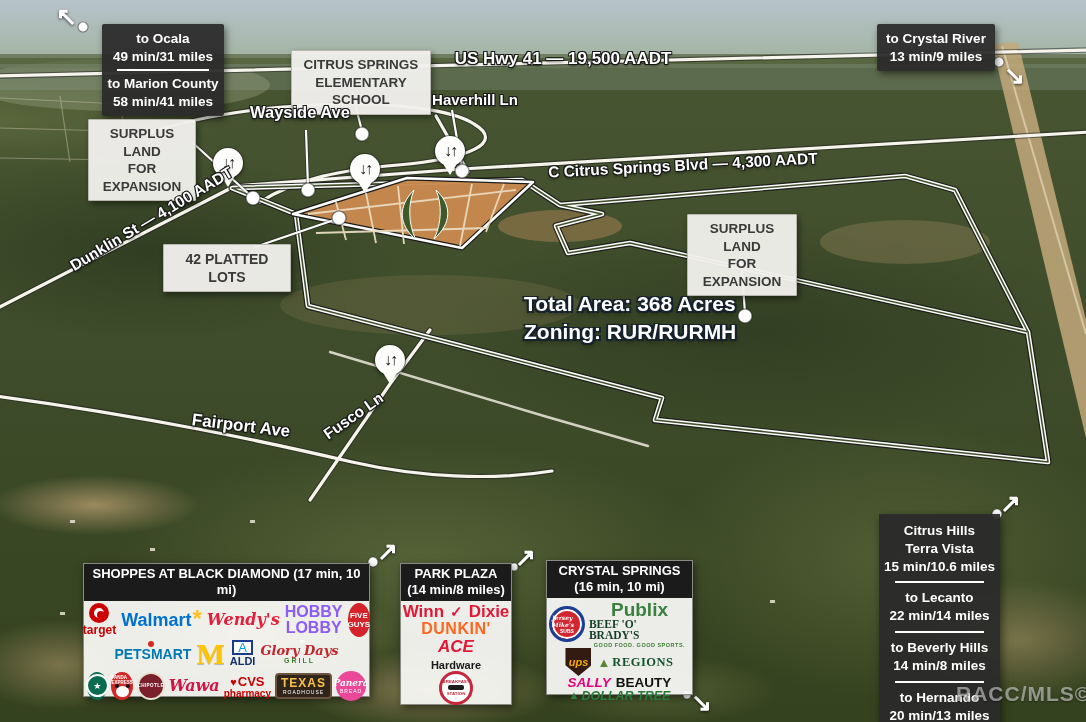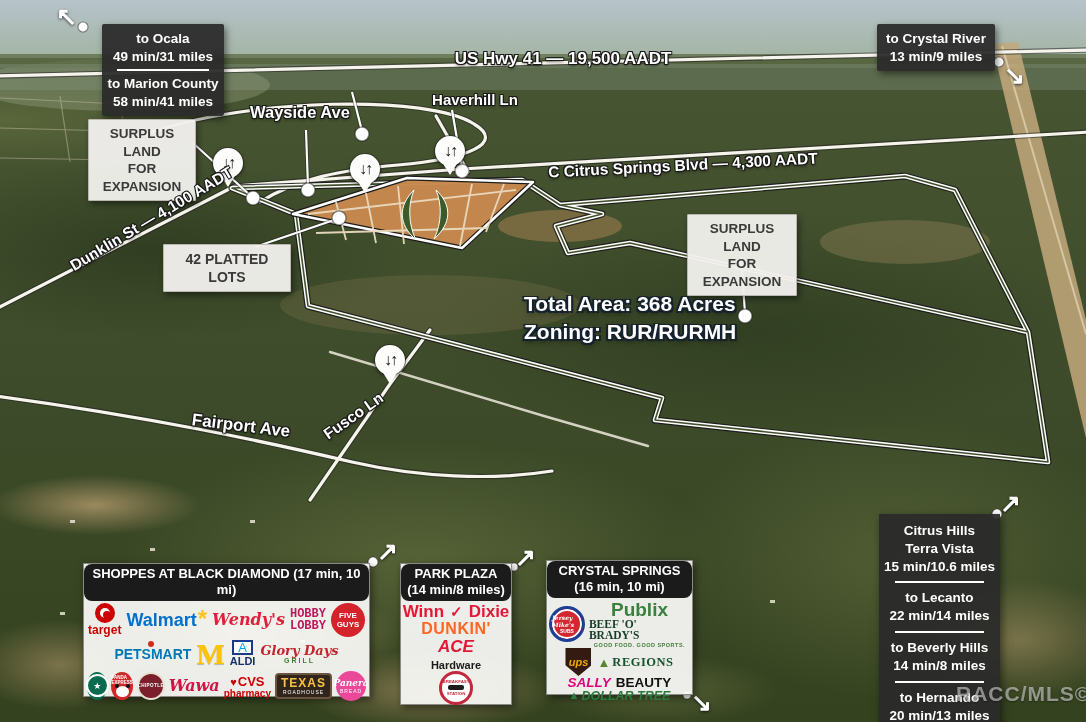--- a/index.html
+++ b/index.html
@@ -39,38 +39,38 @@
   
   .dest-panel{background:rgba(43,43,43,.94);color:#fff;text-align:center;
     font-weight:bold;font-size:13.5px;line-height:1.32;padding:8px 4px;
     box-shadow:2px 3px 8px rgba(0,0,0,.5);}
   .dest-panel .sep{height:2px;background:#fff;margin:6px 12px;}
 
   
   .panel{background:rgba(250,250,247,.93);border:1px solid #8a8a85;
     box-shadow:2px 3px 8px rgba(0,0,0,.5);display:flex;flex-direction:column;}
   .panel-hd{background:#1b1b1b;color:#fff;font-weight:bold;text-align:center;
-    font-size:13px;line-height:1.25;padding:2px 2px;border-radius:8px;}
+    font-size:13px;line-height:1.25;padding:2px 2px;}
   .panel-body{flex:1;display:flex;flex-direction:column;justify-content:space-evenly;
     padding:2px 3px;}
   .lrow{display:flex;align-items:center;justify-content:center;gap:5px;}
 
   
   .lg{display:flex;flex-direction:column;align-items:center;line-height:1;}
   .bullseye{width:20px;height:20px;border:5px solid #cc0000;border-radius:50%;
     background:#fff;position:relative;}
   .bullseye::after{content:"";position:absolute;left:3px;top:3px;width:8px;height:8px;
     border-radius:50%;background:#cc0000;}
   .t-label{color:#cc0000;font-weight:bold;font-size:12px;margin-top:1px;}
   .walmart{flex-direction:row;color:#0071ce;font-weight:bold;font-size:18px;}
   .spark{color:#ffc220;font-size:24px;font-weight:bold;margin-left:1px;line-height:.6;}
   .script{font-family:"DejaVu Serif",serif;font-style:italic;font-weight:bold;}
   .wendys{color:#e2203d;font-size:16px;}
-  .hobby{color:#be185d;font-weight:bold;font-size:12px;text-align:center;
-    font-family:Liberation Mono, monospace;}
+  .hobby{color:#8b5cf6;font-weight:bold;font-size:16px;text-align:center;
+    font-family:Liberation Sans, sans-serif;}
   .fiveguys{width:34px;height:34px;border-radius:50%;background:#d4232a;color:#fff;
     display:flex;flex-direction:column;align-items:center;justify-content:center;
     font-weight:bold;font-size:8px;}
   .petsmart{color:#0079b6;font-weight:bold;font-size:14px;position:relative;}
   .petsmart::before{content:"";position:absolute;left:44%;top:-5px;width:6px;height:6px;
     border-radius:50%;background:#d42b1e;}
   .mcd{color:#ffc400;font-weight:bold;font-size:30px;font-family:"Liberation Serif",serif;
     text-shadow:0 1px 1px rgba(0,0,0,.25);}
   .aldi{align-items:center;}
   .aldi .a-ico{color:#00a8e1;font-size:13px;line-height:.9;border:2px solid #1a3b8b;
@@ -321,20 +321,24 @@
     <div class="sep"></div>
     <div>to Marion County</div>
     <div>58 min/41 miles</div>
   </div>
 
   <div class="abs box-dark" style="left:877px;top:24px;width:118px;">
     <div>to Crystal River</div>
     <div>13 min/9 miles</div>
   </div>
 
+  <div class="abs box-light" style="left:291px;top:50px;width:140px;">
+    <div>CITRUS SPRINGS</div>
+    <div>ELEMENTARY SCHOOL</div>
+  </div>
 
   <div class="abs box-light" style="left:88px;top:119px;width:108px;">
     <div>SURPLUS LAND</div>
     <div>FOR EXPANSION</div>
   </div>
 
   <div class="abs box-light" style="left:687px;top:214px;width:110px;">
     <div>SURPLUS LAND</div>
     <div>FOR EXPANSION</div>
   </div>

